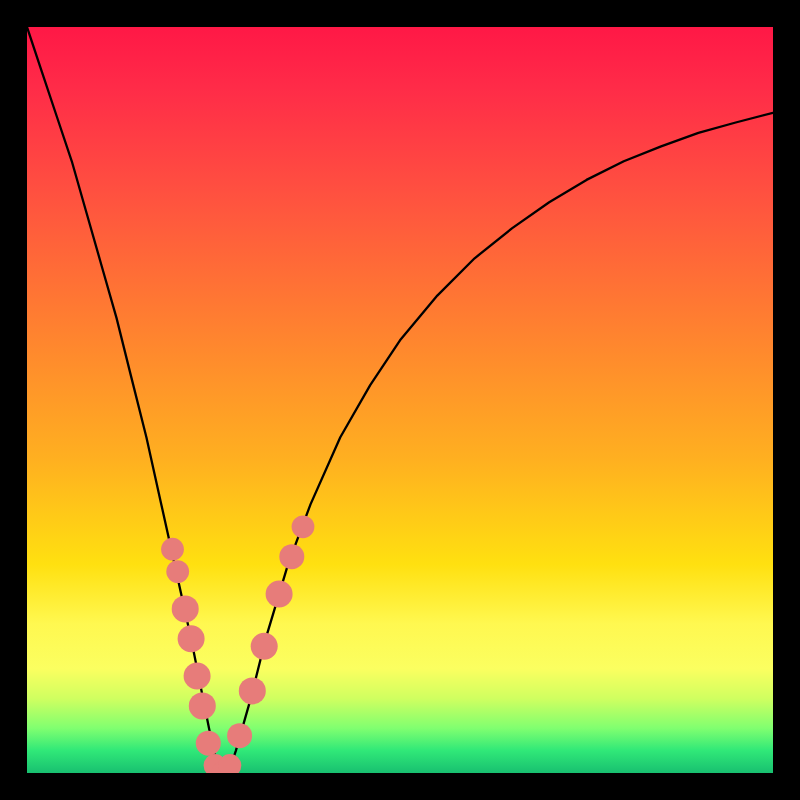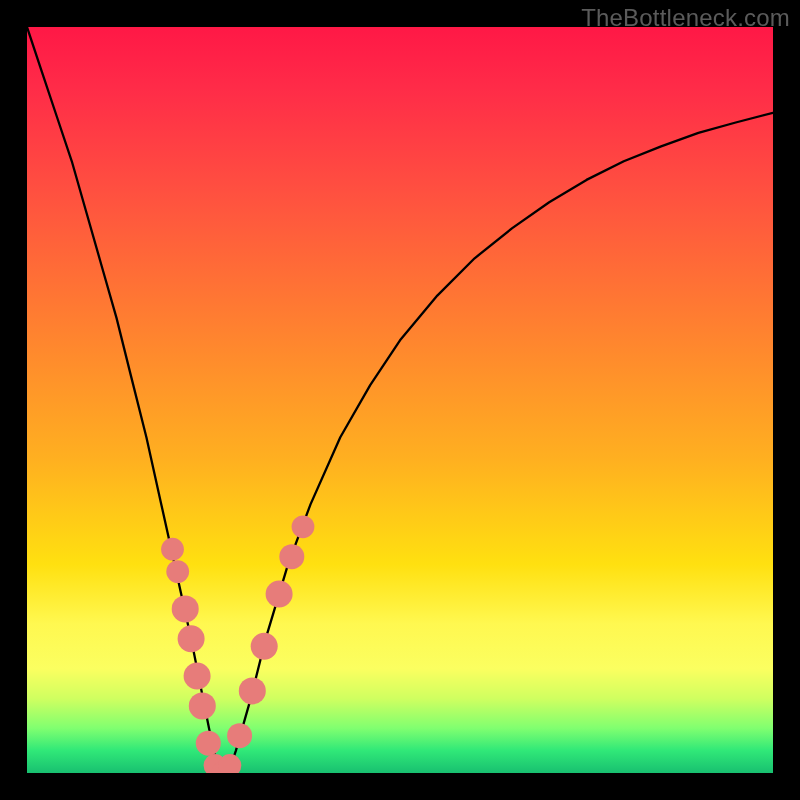--- a/index.html
+++ b/index.html
@@ -82,14 +82,13 @@
           <circle cx="202.9" cy="738.5" r="11.4" fill="#e77c7a"></circle>
           <circle cx="212.6" cy="708.7" r="12.5" fill="#e77c7a"></circle>
           <circle cx="225.3" cy="663.9" r="13.5" fill="#e77c7a"></circle>
           <circle cx="237.2" cy="619.2" r="13.5" fill="#e77c7a"></circle>
           <circle cx="252.1" cy="567.0" r="13.5" fill="#e77c7a"></circle>
           <circle cx="264.8" cy="529.7" r="12.5" fill="#e77c7a"></circle>
           <circle cx="276.0" cy="499.8" r="11.4" fill="#e77c7a"></circle>
         </g>
     </svg>
   </div>
-  <div class="watermark">TheBottleneck.com</div>
 </div>
 
 </body></html>

